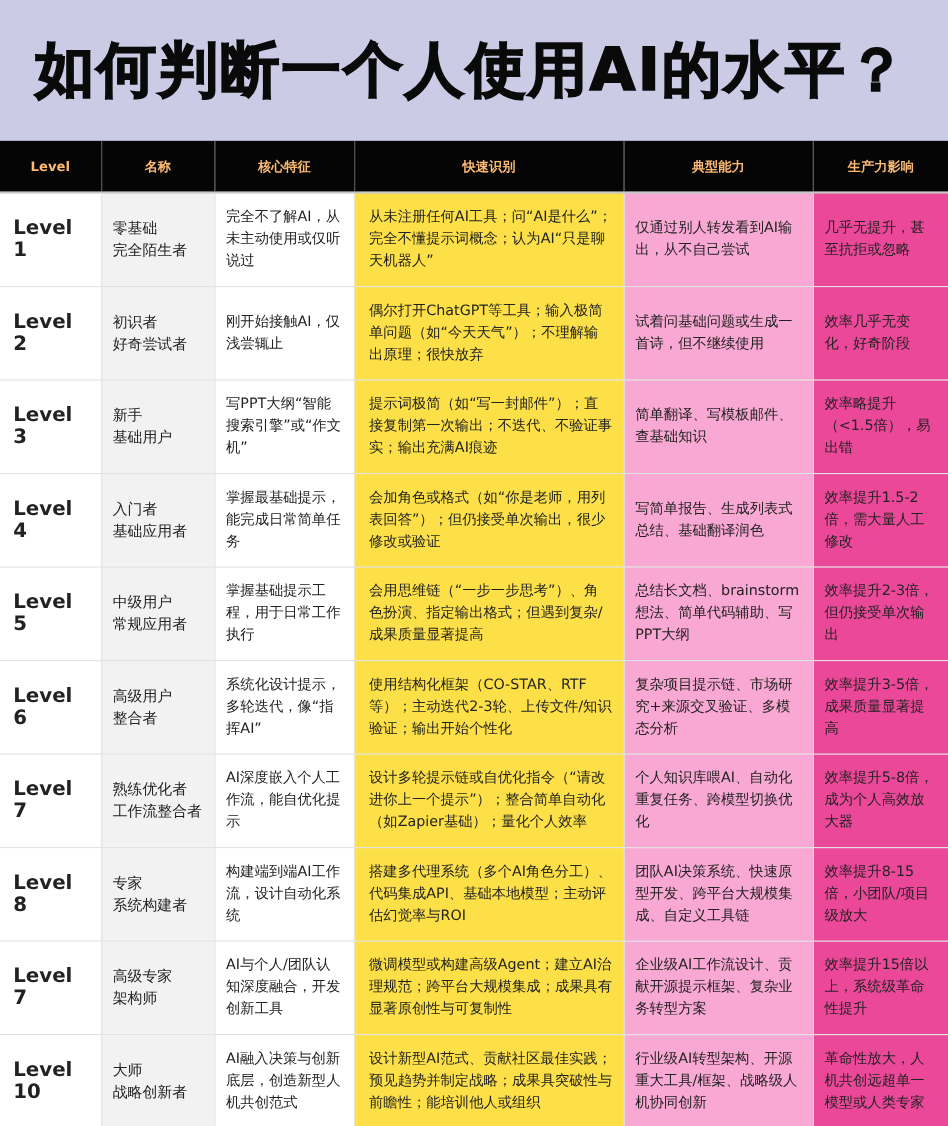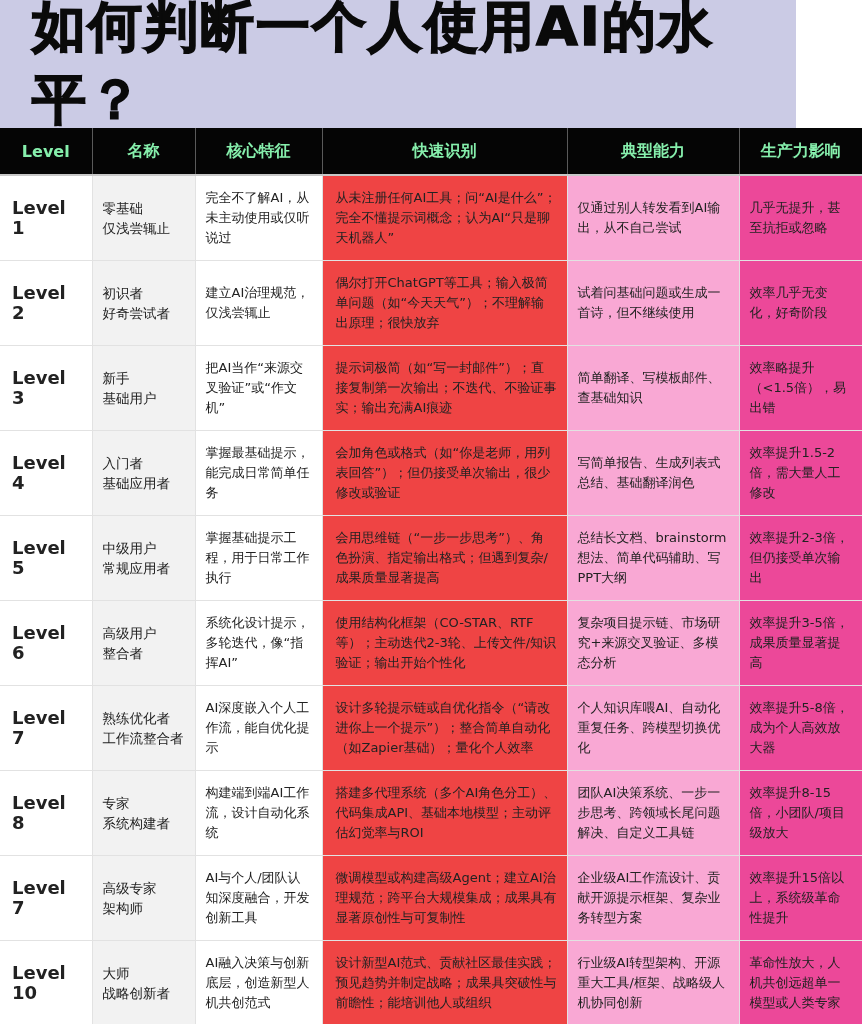--- a/index.html
+++ b/index.html
@@ -1,47 +1,47 @@
 <!DOCTYPE html>
 <html><head>
   <meta charset="utf-8">
   <style>
     * { margin: 0; padding: 0; box-sizing: border-box; }
     html, body { width: 862px; height: 1024px; overflow: hidden; background: #ffffff; }
     body { font-family: "DejaVu Sans", "Liberation Sans", sans-serif; color: #1a1a1a; }
     .title-band {
-      position: absolute; left: 0; top: 0; width: 796px; height: 128px;
+      position: absolute; left: 0; top: 0; width: 862px; height: 128px;
       background: #cbcbe5;
       display: flex; align-items: center; padding-left: 32px;
     }
     .title {
       font-family: "DejaVu Sans", "Liberation Sans", sans-serif;
       font-weight: 900; font-size: 54px; letter-spacing: 2px; color: #0a0a0a;
       -webkit-text-stroke: 1.5px #0a0a0a;
     }
     table {
       position: absolute; left: 0; top: 128px; width: 862px;
       border-collapse: collapse; table-layout: fixed;
     }
     col.c1 { width: 92px; } col.c2 { width: 103px; } col.c3 { width: 127px; }
     col.c4 { width: 245px; } col.c5 { width: 172px; } col.c6 { width: 123px; }
     thead th {
-      background: #050505; color: #86efac; height: 47px;
-      font-size: 16px; font-weight: bold; text-align: center;
+      background: #050505; color: #fdba74; height: 47px;
+      font-size: 12px; font-weight: bold; text-align: center;
       border-right: 1px solid #5a5a5a; border-bottom: 2px solid #c8c8c8;
     }
     thead th:last-child { border-right: none; }
     tbody td {
       height: 85.1px; vertical-align: middle; font-size: 13px; line-height: 20px;
       padding: 0 10px; border: 1px solid #e2e2e2; color: #222;
     }
     tbody td:nth-child(1) { background: #ffffff; font-weight: bold; font-size: 18px; padding-left: 12px; border-left: none; }
     tbody td:nth-child(2) { background: #f2f2f2; font-size: 13.5px; }
     tbody td:nth-child(3) { background: #ffffff; }
-    tbody td:nth-child(4) { background: #ef4444; padding-left: 13px; }
+    tbody td:nth-child(4) { background: #fde047; padding-left: 13px; }
     tbody td:nth-child(5) { background: #f9a8d4; }
     tbody td:nth-child(6) { background: #ec4899; border-right: none; }
     .name-line { display: block; }
   </style>
 </head>
 <body>
 
 <div class="title-band">
   <h1 class="title">如何判断一个人使用AI的水平？</h1>
 </div>
@@ -63,47 +63,47 @@
       <th>快速识别</th>
       <th>典型能力</th>
       <th>生产力影响</th>
     </tr>
   </thead>
   <tbody id="tbody">
   <tr>
     <td>Level 1</td>
     <td>
       <span class="name-line">零基础</span>
-      <span class="name-line">仅浅尝辄止</span>
+      <span class="name-line">完全陌生者</span>
     </td>
     <td>完全不了解AI，从未主动使用或仅听说过</td>
     <td>从未注册任何AI工具；问“AI是什么”；完全不懂提示词概念；认为AI“只是聊天机器人”</td>
     <td>仅通过别人转发看到AI输出，从不自己尝试</td>
     <td>几乎无提升，甚至抗拒或忽略</td>
   </tr>
 
   <tr>
     <td>Level 2</td>
     <td>
       <span class="name-line">初识者</span>
       <span class="name-line">好奇尝试者</span>
     </td>
-    <td>建立AI治理规范，仅浅尝辄止</td>
+    <td>刚开始接触AI，仅浅尝辄止</td>
     <td>偶尔打开ChatGPT等工具；输入极简单问题（如“今天天气”）；不理解输出原理；很快放弃</td>
     <td>试着问基础问题或生成一首诗，但不继续使用</td>
     <td>效率几乎无变化，好奇阶段</td>
   </tr>
 
   <tr>
     <td>Level 3</td>
     <td>
       <span class="name-line">新手</span>
       <span class="name-line">基础用户</span>
     </td>
-    <td>把AI当作“来源交叉验证”或“作文机”</td>
+    <td>写PPT大纲“智能搜索引擎”或“作文机”</td>
     <td>提示词极简（如“写一封邮件”）；直接复制第一次输出；不迭代、不验证事实；输出充满AI痕迹</td>
     <td>简单翻译、写模板邮件、查基础知识</td>
     <td>效率略提升（&lt;1.5倍），易出错</td>
   </tr>
 
   <tr>
     <td>Level 4</td>
     <td>
       <span class="name-line">入门者</span>
       <span class="name-line">基础应用者</span>
@@ -151,21 +151,21 @@
   </tr>
 
   <tr>
     <td>Level 8</td>
     <td>
       <span class="name-line">专家</span>
       <span class="name-line">系统构建者</span>
     </td>
     <td>构建端到端AI工作流，设计自动化系统</td>
     <td>搭建多代理系统（多个AI角色分工）、代码集成API、基础本地模型；主动评估幻觉率与ROI</td>
-    <td>团队AI决策系统、一步一步思考、跨领域长尾问题解决、自定义工具链</td>
+    <td>团队AI决策系统、快速原型开发、跨平台大规模集成、自定义工具链</td>
     <td>效率提升8-15倍，小团队/项目级放大</td>
   </tr>
 
   <tr>
     <td>Level 7</td>
     <td>
       <span class="name-line">高级专家</span>
       <span class="name-line">架构师</span>
     </td>
     <td>AI与个人/团队认知深度融合，开发创新工具</td>

